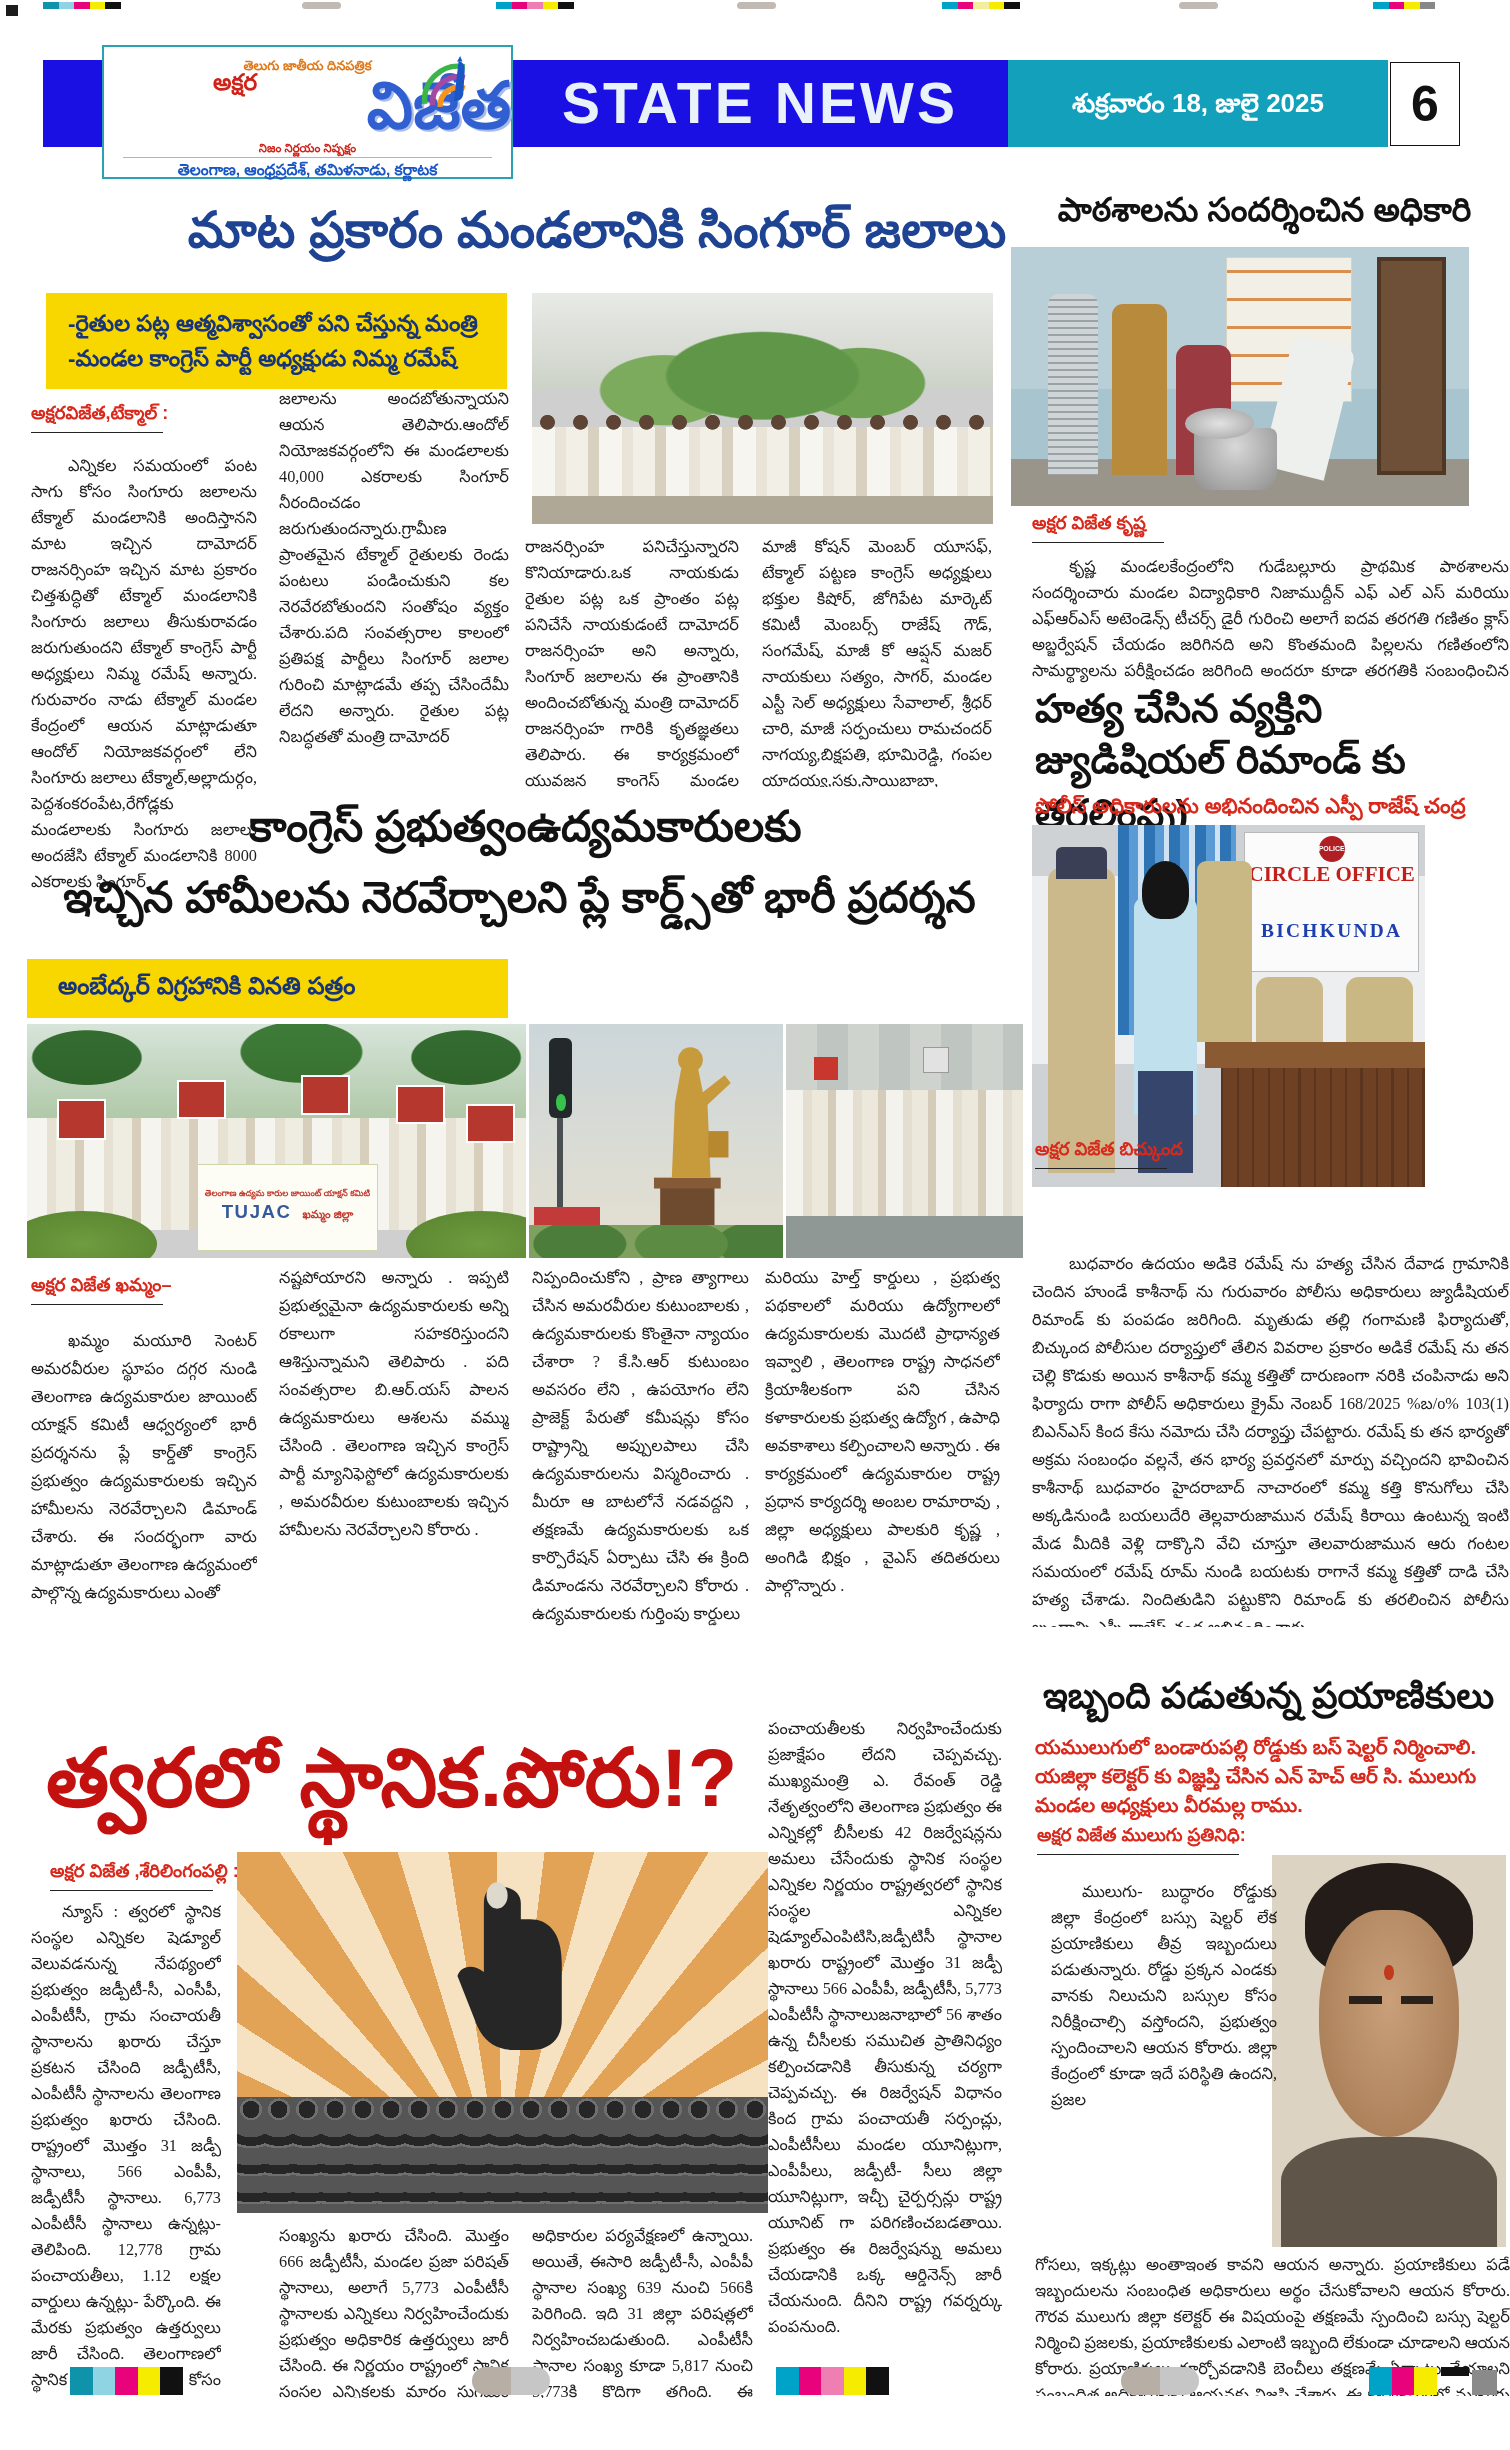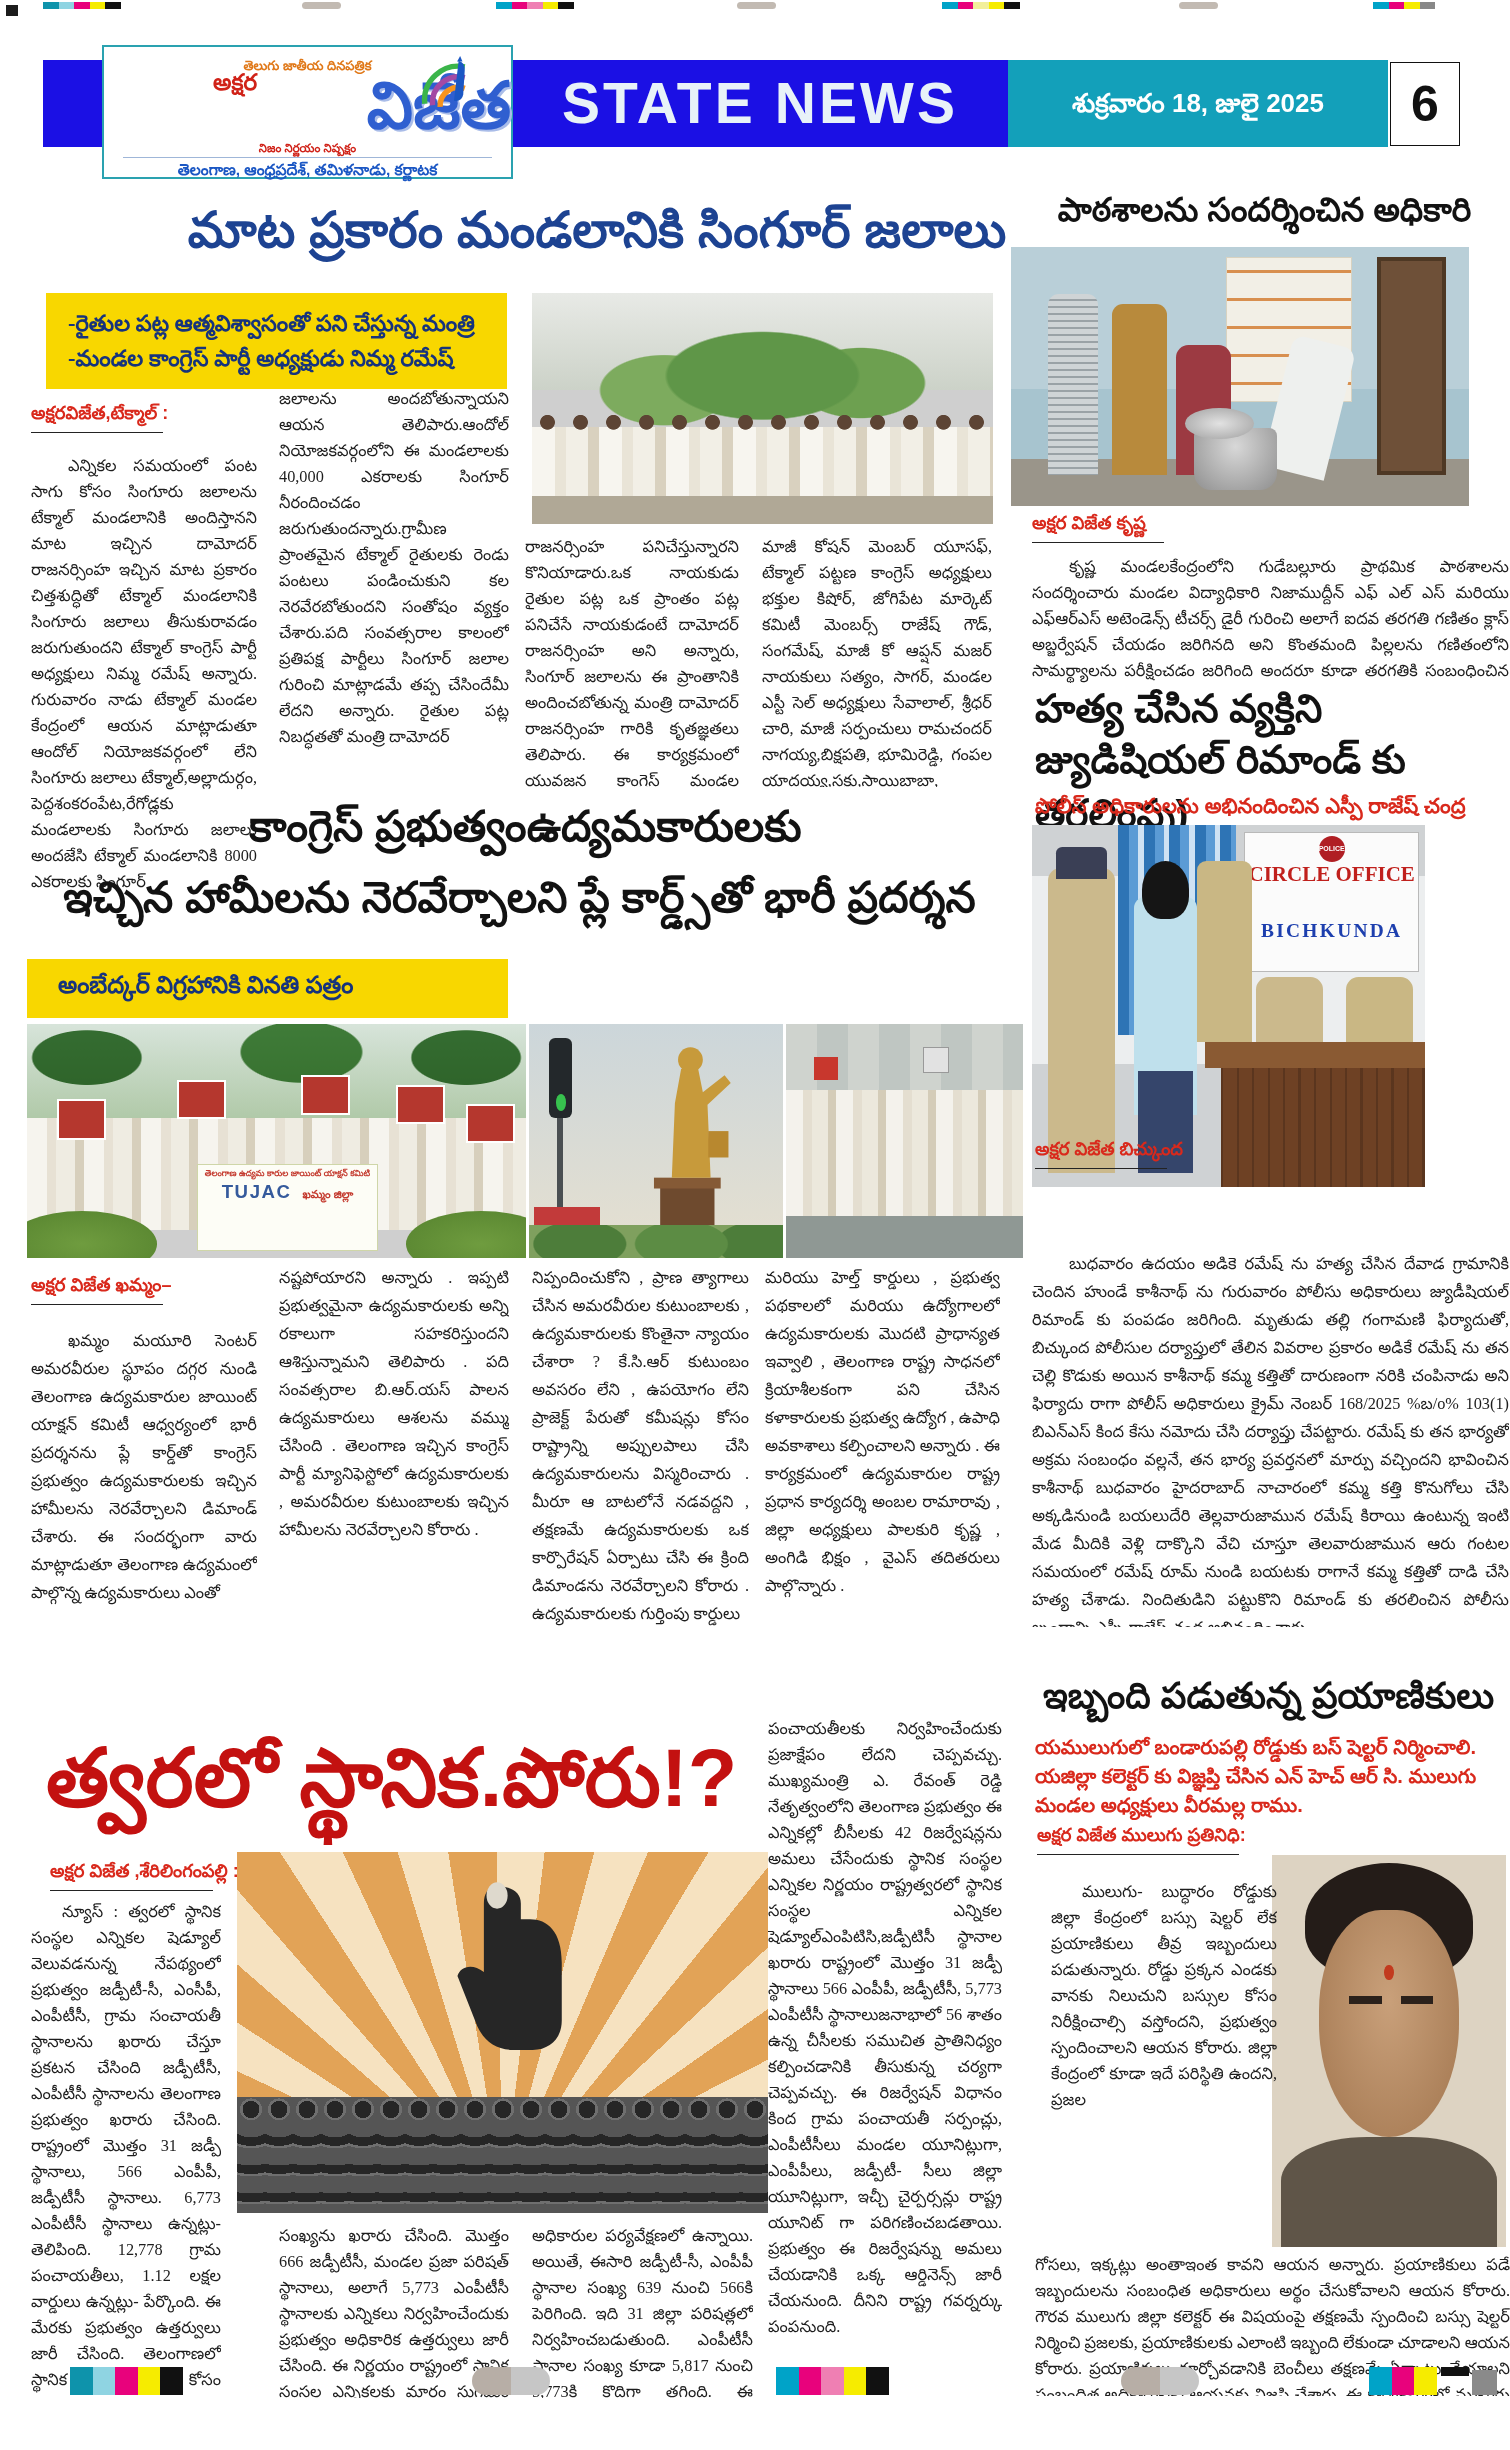--- a/index.html
+++ b/index.html
@@ -5,21 +5,21 @@
   html,body{margin:0;padding:0;background:#ffffff;}
   #page{position:relative;width:1511px;height:2450px;background:#ffffff;overflow:hidden;
         font-family:"Liberation Serif",serif;}
   .abs{position:absolute;}
   .body-text{font:16.3px/26px "Liberation Serif",serif;color:#1d1d1d;text-align:justify;overflow:hidden;}
   .dateline{font:bold 18px/1.25 "Liberation Sans",sans-serif;color:#d9291c;}
   .dl-rule{border-bottom:1.6px solid #232323;width:132px;margin-top:7px;}
   .hl-navy{font-family:"Liberation Sans",sans-serif;font-weight:bold;color:#1d4392;text-align:center;}
   .hl-black{font-family:"Liberation Sans",sans-serif;font-weight:bold;color:#121212;text-align:center;}
   .hl-red-big{font-family:"Liberation Sans",sans-serif;font-weight:bold;color:#c31110;text-align:center;}
-  .kicker{background:#f8d700;color:#16337c;font-family:Liberation Serif, serif;font-weight:bold;}
+  .kicker{background:#f8d700;color:#16337c;font-family:Liberation Sans, sans-serif;font-weight:bold;}
   .subhead-red{font-family:"Liberation Sans",sans-serif;font-weight:bold;color:#d9291c;}
   .photo{position:absolute;overflow:hidden;background:#cfcfcf;}
   .regbar{position:absolute;display:flex;gap:0;}
   .regbar div{width:22.5px;height:28px;}
   .regsm div{width:15.5px;height:7px;}
   .pill{position:absolute;border-radius:14px;background:linear-gradient(90deg,#b7aea6 0 50%,#c6c6c6 50% 100%);}
   
   #masthead{background:#ffffff;border:2.3px solid #2aa2b0;text-align:center;}
   #masthead .tag{color:#e07818;font:bold 13px/1.2 "Liberation Sans",sans-serif;margin-top:11px;}
   #masthead .pre{color:#d02218;font:bold 23px/1.1 "Liberation Sans",sans-serif;}
@@ -183,21 +183,21 @@
     <div class="abs" style="left:0;top:0;width:100%;height:48%;
          background:linear-gradient(#d7e4da,#a9c49f),radial-gradient(ellipse 18% 40% at 12% 30%,#3f7a3a 0 60%,transparent 62%),radial-gradient(ellipse 20% 45% at 55% 25%,#4b8a42 0 60%,transparent 62%),radial-gradient(ellipse 18% 40% at 88% 30%,#3f7a3a 0 60%,transparent 62%);background-blend-mode:multiply;"></div>
     <div class="abs" style="left:0;top:40%;width:100%;height:48%;
          background:repeating-linear-gradient(90deg,#f6f4ee 0 20px,#e7e1d4 20px 29.5px,#efece2 29.5px 48px,#d7cfbc 48px 57px);"></div>
     <div class="abs" style="left:6%;top:32%;width:9%;height:16%;background:#b5372e;border:2.3px solid #fff;"></div>
     <div class="abs" style="left:30%;top:24%;width:9%;height:15%;background:#b5372e;border:2.3px solid #fff;"></div>
     <div class="abs" style="left:55%;top:22%;width:9%;height:15%;background:#b5372e;border:2.3px solid #fff;"></div>
     <div class="abs" style="left:74%;top:26%;width:9%;height:15%;background:#b5372e;border:2.3px solid #fff;"></div>
     <div class="abs" style="left:88%;top:34%;width:9%;height:15%;background:#b5372e;border:2.3px solid #fff;"></div>
     <div class="abs" style="left:34%;top:60%;width:36%;height:36%;background:#fdfdf6;border:1.6px solid #cfd6a8;text-align:center;overflow:hidden;">
-      <div style="font:bold 8.5px/1.5 'Liberation Sans',sans-serif;color:#c43a2e;margin-top:2px;">తెలంగాణ ఉద్యమ కారుల జాయింట్ యాక్షన్ కమిటి</div>
+      <div style="font:bold 8.5px/1.5 'Liberation Sans',sans-serif;color:#c43a2e;margin-top:22px;">తెలంగాణ ఉద్యమ కారుల జాయింట్ యాక్షన్ కమిటి</div>
       <span style="font:bold 18.6px/1.3 'Liberation Sans',sans-serif;color:#355a9c;letter-spacing:1.6px;margin-top:23px;">TUJAC</span>
       <span style="font:bold 11px/1.3 'Liberation Sans',sans-serif;color:#c43a2e;margin-left:7.8px;">ఖమ్మం జిల్లా</span>
     </div>
     <div class="abs" style="left:-4%;top:80%;width:30%;height:28%;background:radial-gradient(ellipse,#6f9c3f,#55822e);border-radius:50%;"></div>
     <div class="abs" style="left:76%;top:80%;width:30%;height:28%;background:radial-gradient(ellipse,#6f9c3f,#55822e);border-radius:50%;"></div>
   </div>
 
   <div class="photo" style="left:529px;top:1024px;width:254px;height:234px;background:linear-gradient(#ccd6da,#e6e0d0);">
     <div class="abs" style="left:8%;top:6%;width:9%;height:34%;background:#23282b;border-radius:6.2px;"></div>
     <div class="abs" style="left:10.5%;top:30%;width:4%;height:7%;background:#37c24e;border-radius:50%;"></div>

